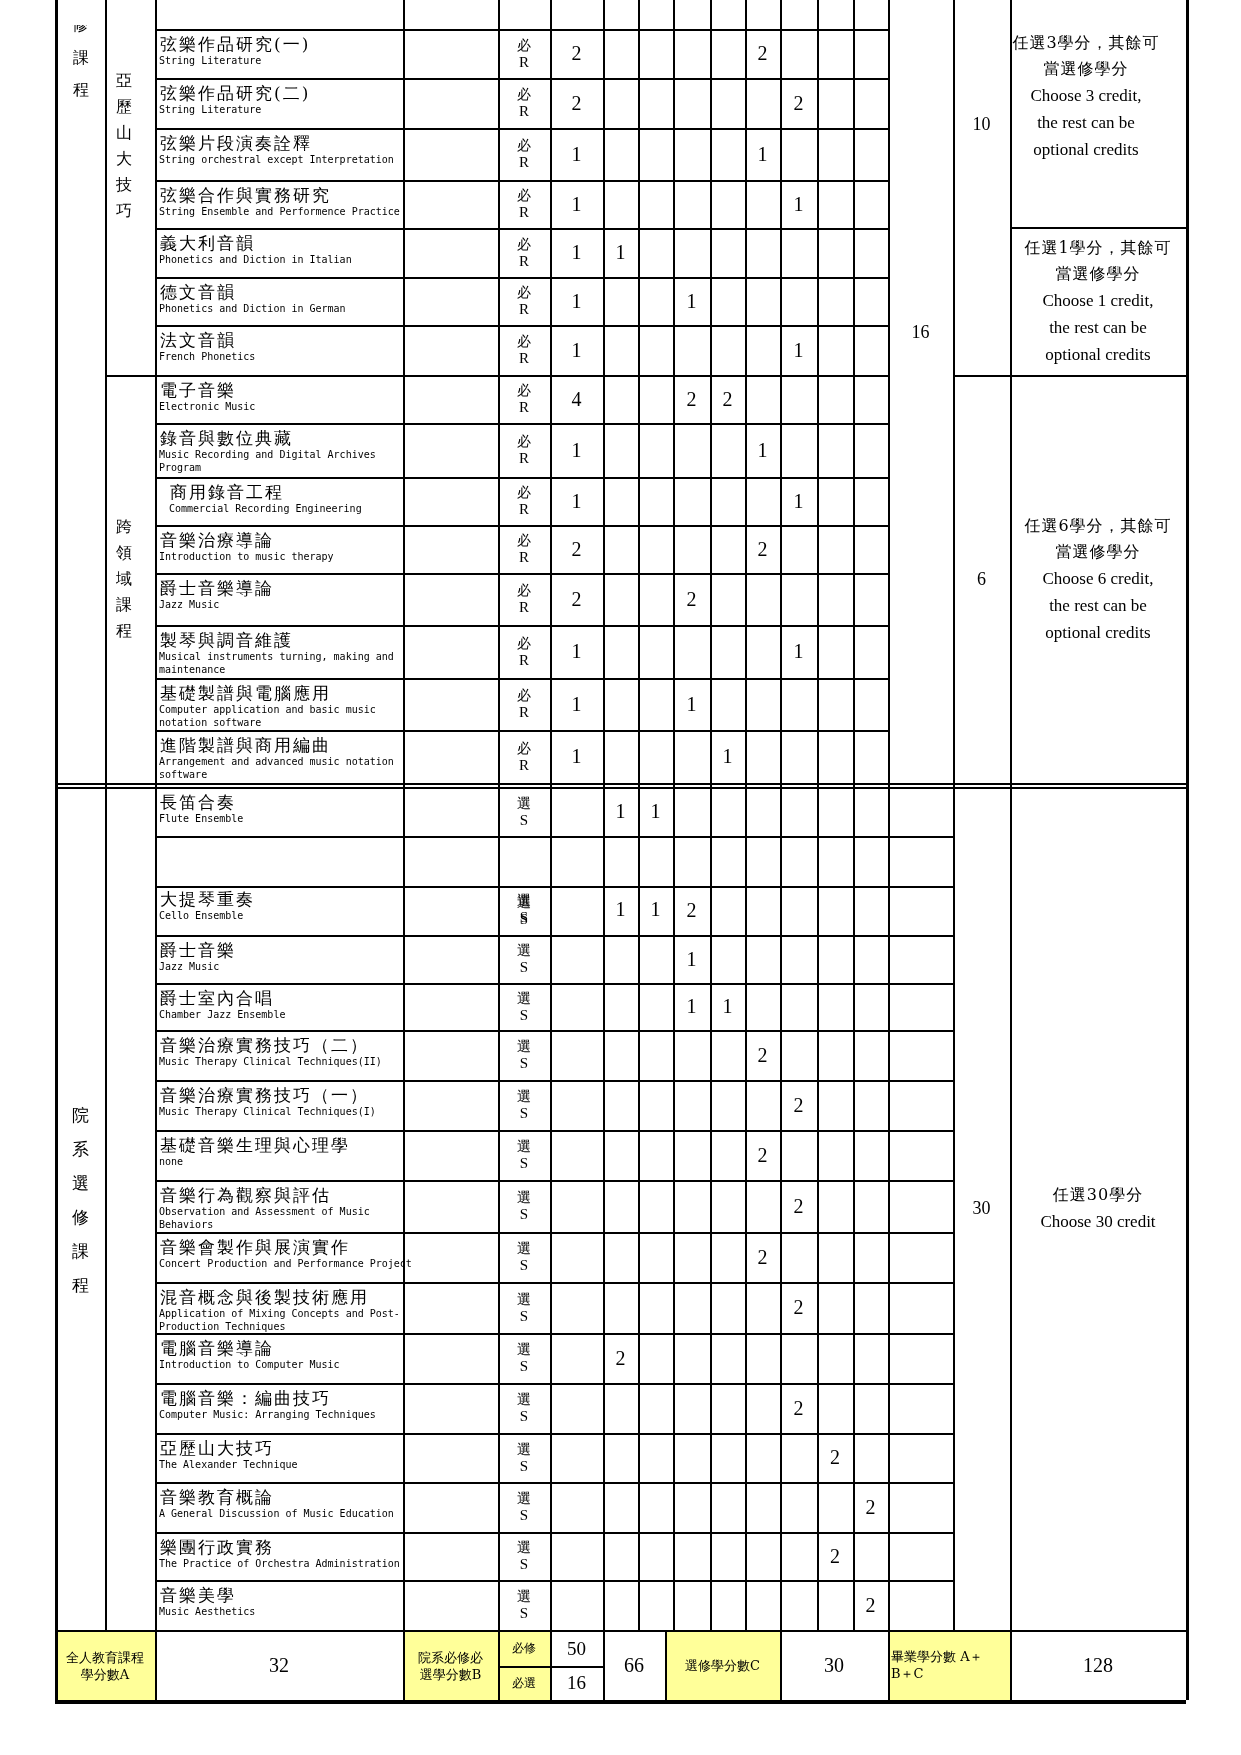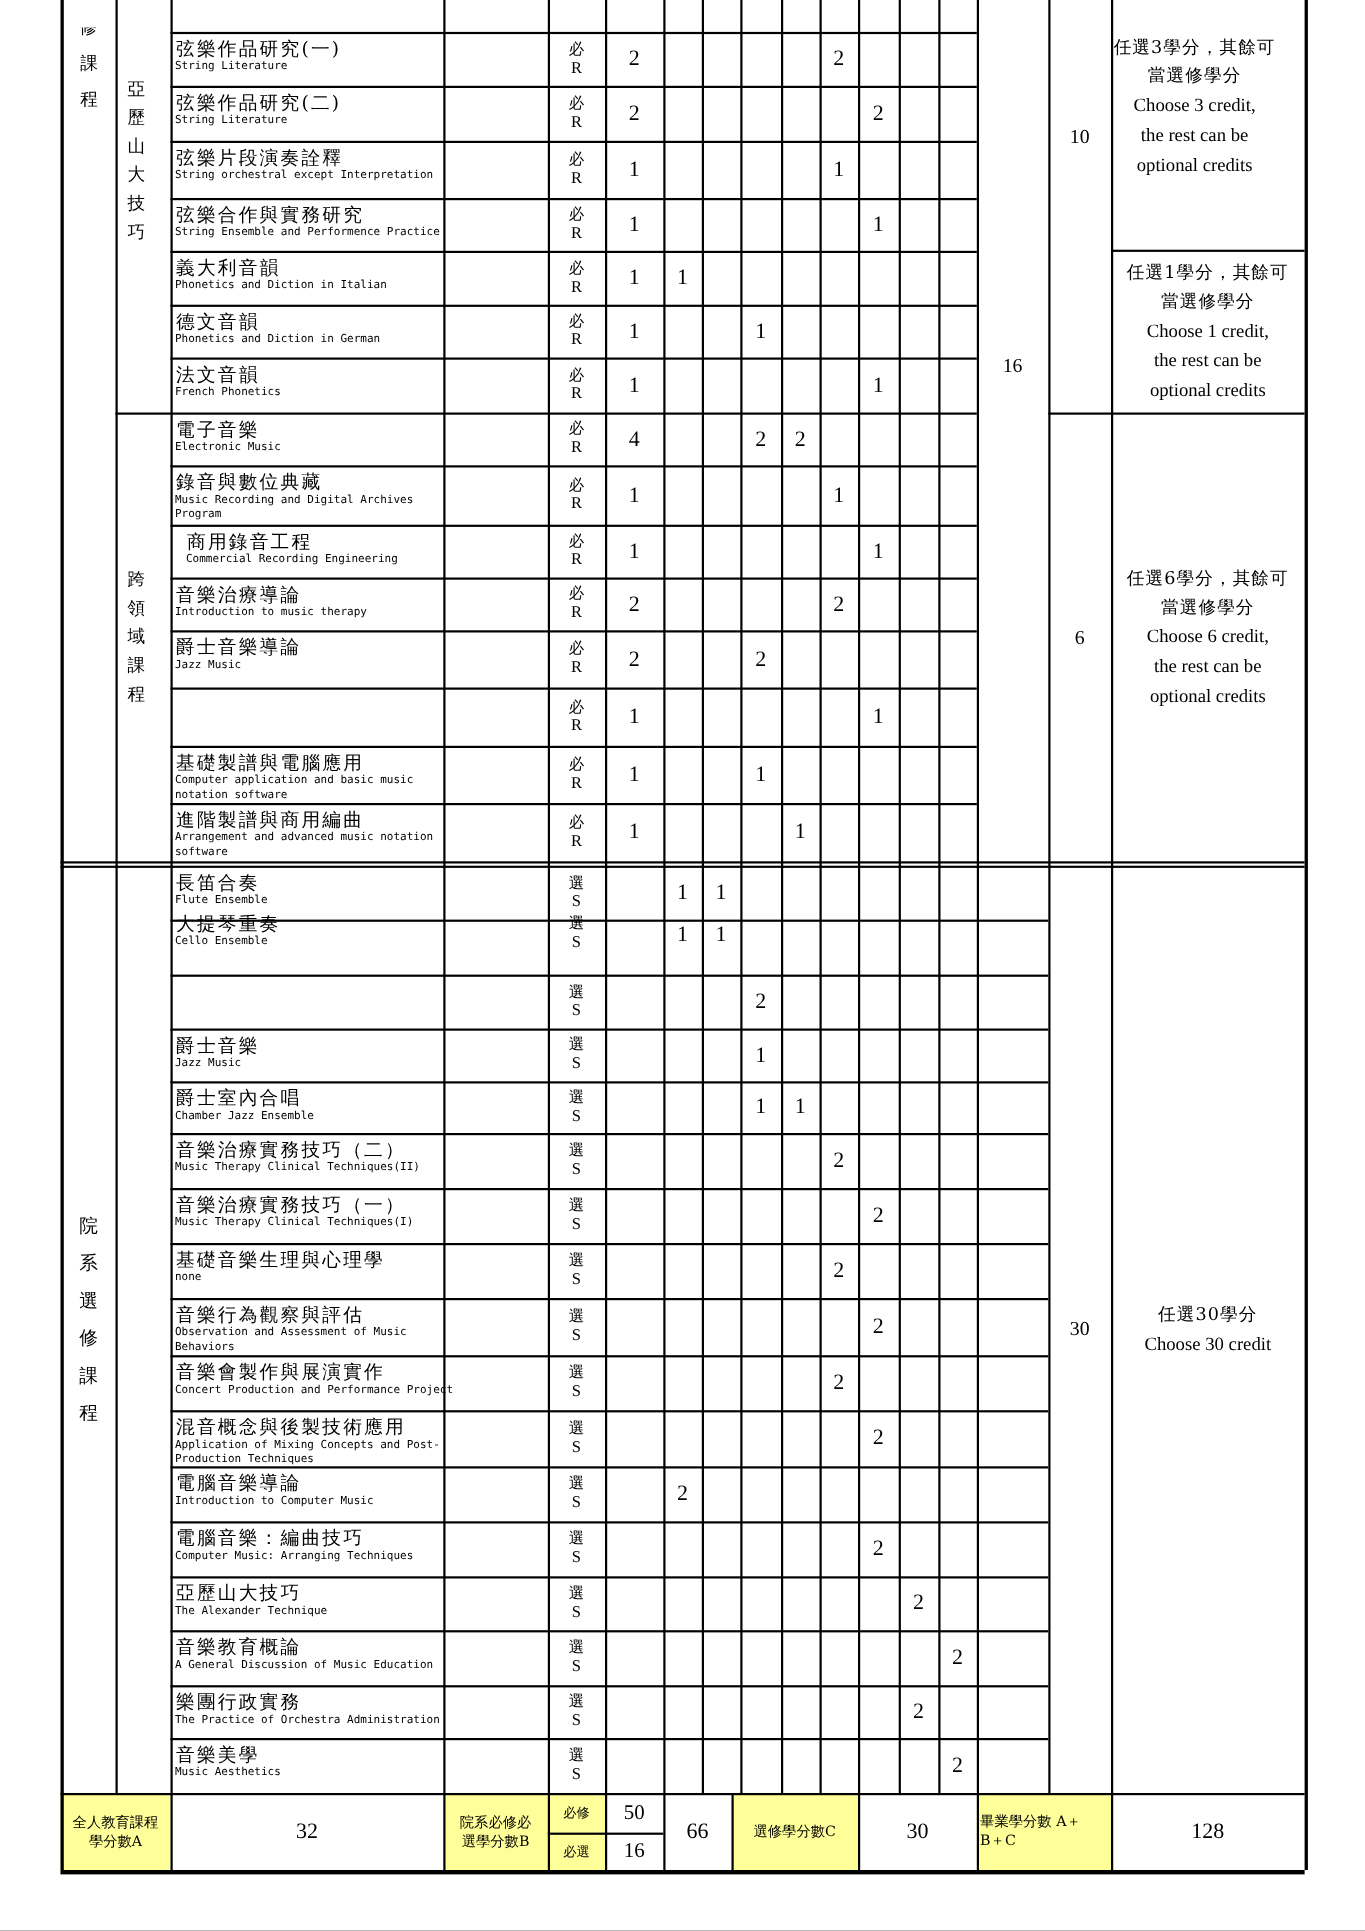--- a/index.html
+++ b/index.html
@@ -194,20 +194,25 @@
       </div>
       <div style="position: absolute; left: 348px; top: 0px; width: 95px; height: 52px;"></div>
       <div class="mark" style="position: absolute; left: 443px; top: 0px; width: 52px; height: 52px;">
         <div class="zh">必</div>
         <div class="en">R</div>
       </div>
       <div class="cell num" style="left: 495px; top: 0px; width: 53px; height: 52px;">2</div>
       <div class="cell num" style="left: 618px; top: 0px; width: 37px; height: 52px;">2</div>
     </div>
     <div class="abs" style="left: 55px; top: 625px; width: 1131px; height: 53px;">
+      <div style="position: absolute; left: 100px; top: 0px; width: 248px; height: 53px;">
+        <div class="course-zh">製琴與調音維護</div>
+        <div class="course-en" style="top: 26px;">Musical instruments turning, making and</div>
+        <div class="course-en" style="top: 39px;">maintenance</div>
+      </div>
       <div style="position: absolute; left: 348px; top: 0px; width: 95px; height: 53px;"></div>
       <div class="mark" style="position: absolute; left: 443px; top: 0px; width: 52px; height: 53px;">
         <div class="zh">必</div>
         <div class="en">R</div>
       </div>
       <div class="cell num" style="left: 495px; top: 0px; width: 53px; height: 53px;">1</div>
       <div class="cell num" style="left: 725px; top: 0px; width: 37px; height: 53px;">1</div>
     </div>
     <div class="abs" style="left: 55px; top: 678px; width: 1131px; height: 52px;">
       <div style="position: absolute; left: 100px; top: 0px; width: 248px; height: 52px;">
@@ -243,21 +248,21 @@
         <div class="course-en" style="top: 26px;">Flute Ensemble</div>
       </div>
       <div style="position: absolute; left: 348px; top: 0px; width: 95px; height: 49px;"></div>
       <div class="mark" style="position: absolute; left: 443px; top: 0px; width: 52px; height: 49px;">
         <div class="zh">選</div>
         <div class="en">S</div>
       </div>
       <div class="cell num" style="left: 548px; top: 0px; width: 35px; height: 49px;">1</div>
       <div class="cell num" style="left: 583px; top: 0px; width: 35px; height: 49px;">1</div>
     </div>
-    <div class="abs" style="left: 55px; top: 824px; width: 1100px; height: 50px;">
+    <div class="abs" style="left: 55px; top: 884px; width: 1100px; height: 50px;">
       <div style="position: absolute; left: 100px; top: 0px; width: 248px; height: 50px;">
         <div class="course-zh">大提琴重奏</div>
         <div class="course-en" style="top: 26px;">Cello Ensemble</div>
       </div>
       <div style="position: absolute; left: 348px; top: 0px; width: 95px; height: 50px;"></div>
       <div class="mark" style="position: absolute; left: 443px; top: 0px; width: 52px; height: 50px;">
         <div class="zh">選</div>
         <div class="en">S</div>
       </div>
       <div class="cell num" style="left: 548px; top: 0px; width: 35px; height: 50px;">1</div>

